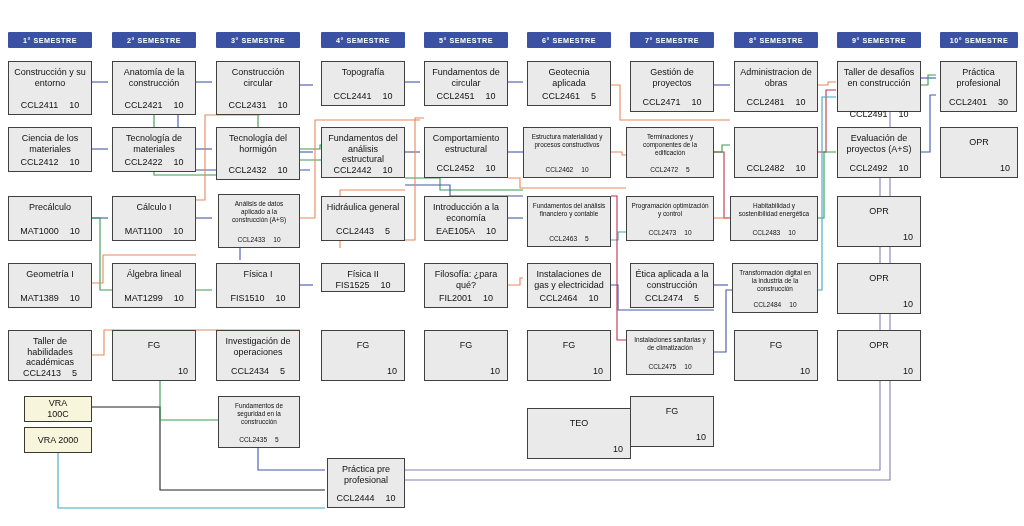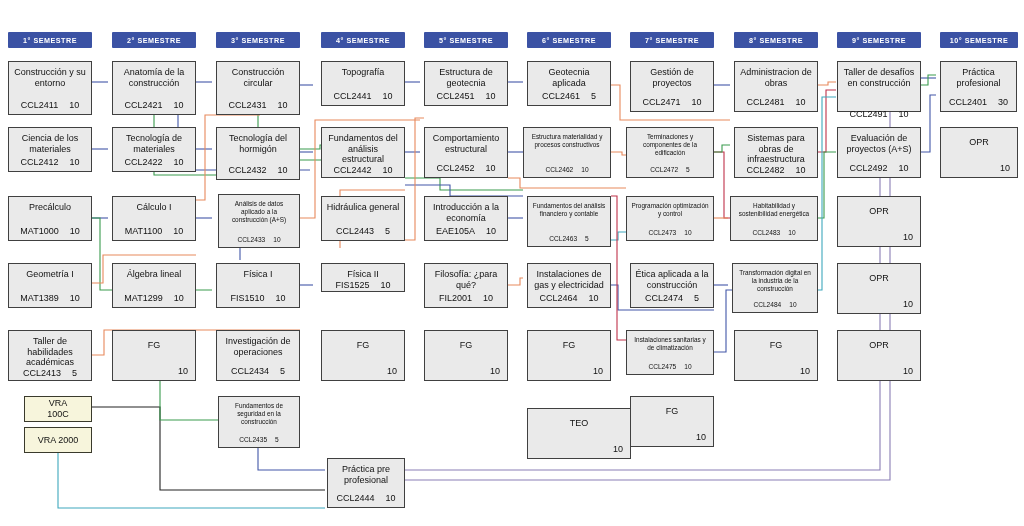--- a/index.html
+++ b/index.html
@@ -335,21 +335,21 @@
         </div>
       </div>
       <div class="box" style="left: 327px; top: 458px; width: 78px; height: 50px;">
         <div class="title">Práctica pre profesional</div>
         <div class="foot">
           <span class="code">CCL2444</span>
           <span class="cred">10</span>
         </div>
       </div>
       <div class="box" style="left: 424px; top: 61px; width: 84px; height: 45px;">
-        <div class="title">Estructura de geotecnia</div>
+        <div class="title">Fundamentos de circular</div>
         <div class="foot">
           <span class="code">CCL2451</span>
           <span class="cred">10</span>
         </div>
       </div>
       <div class="box" style="left: 424px; top: 127px; width: 84px; height: 51px;">
         <div class="title">Comportamiento estructural</div>
         <div class="foot">
           <span class="code">CCL2452</span>
           <span class="cred">10</span>
@@ -457,21 +457,20 @@
         </div>
       </div>
       <div class="box" style="left: 734px; top: 61px; width: 84px; height: 51px;">
         <div class="title">Administracion de obras</div>
         <div class="foot">
           <span class="code">CCL2481</span>
           <span class="cred">10</span>
         </div>
       </div>
       <div class="box" style="left: 734px; top: 127px; width: 84px; height: 51px;">
-        <div class="title">Sistemas para obras de infraestructura</div>
         <div class="foot">
           <span class="code">CCL2482</span>
           <span class="cred">10</span>
         </div>
       </div>
       <div class="box small" style="left: 730px; top: 196px; width: 88px; height: 45px;">
         <div class="title">Habitabilidad y sostenibilidad energética</div>
         <div class="foot">
           <span class="code">CCL2483</span>
           <span class="cred">10</span>

